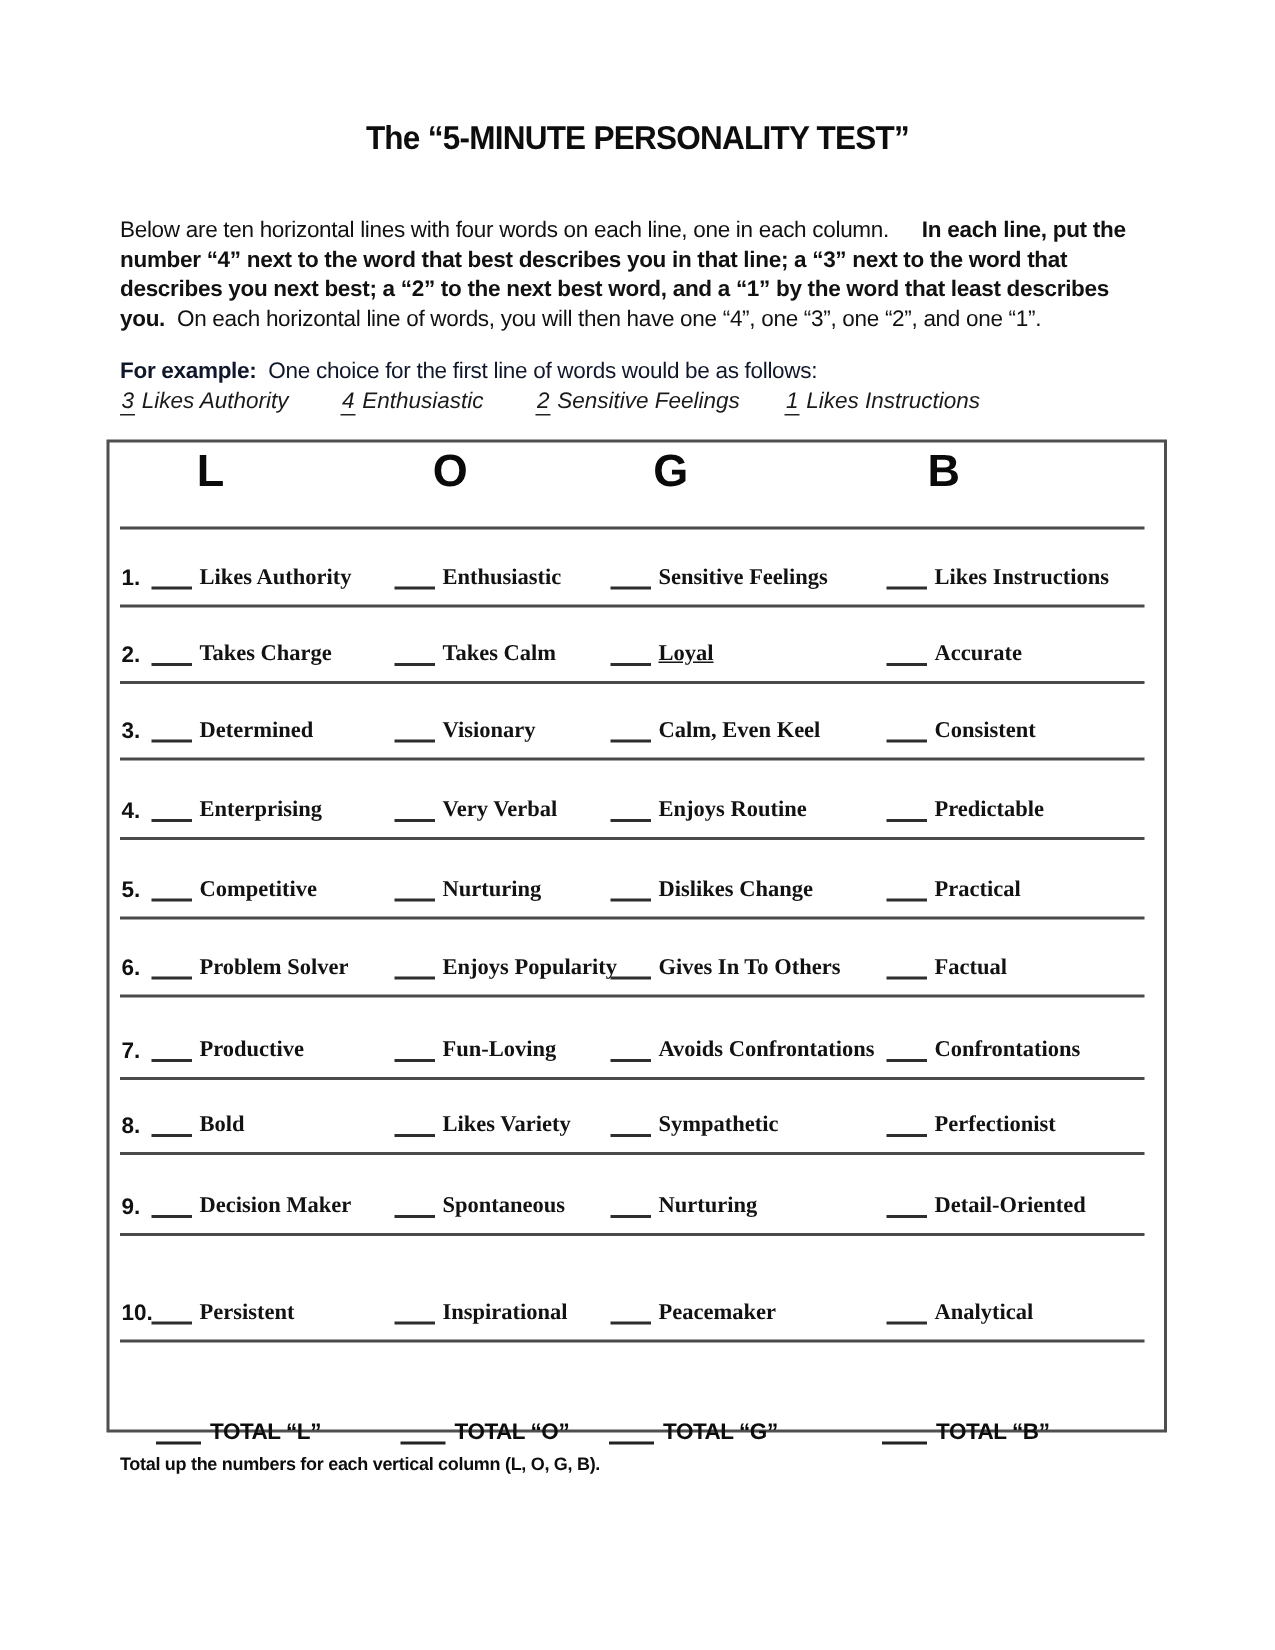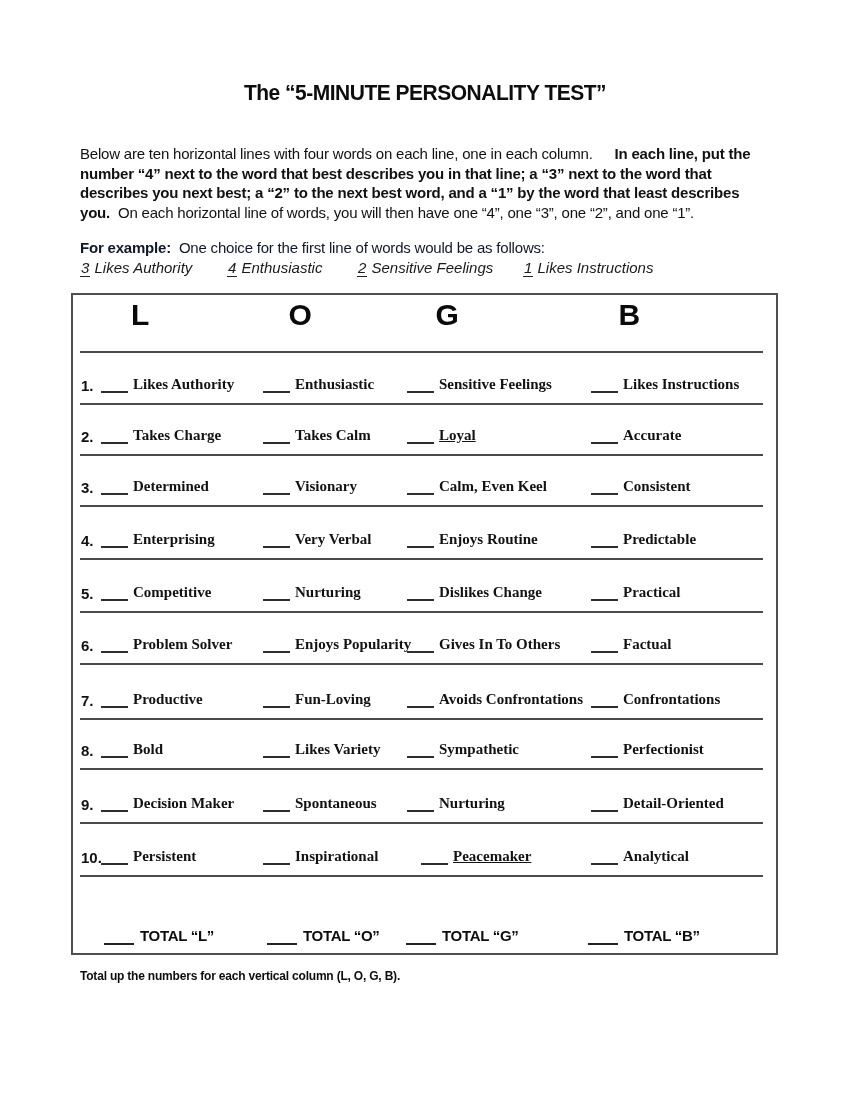--- a/index.html
+++ b/index.html
@@ -154,25 +154,25 @@
         </div>
         <div class="rule"></div>
         <div class="t-row" style="height: 52px;">
           <span class="row-num">9.</span>
           <span class="cell" style="left: 28px;"><span class="blank"></span><span class="word">Decision Maker</span></span>
           <span class="cell" style="left: 190px;"><span class="blank"></span><span class="word">Spontaneous</span></span>
           <span class="cell" style="left: 334px;"><span class="blank"></span><span class="word">Nurturing</span></span>
           <span class="cell" style="left: 518px;"><span class="blank"></span><span class="word">Detail-Oriented</span></span>
         </div>
         <div class="rule"></div>
-        <div class="t-row" style="height: 51px;">
+        <div class="t-row" style="height: 69px;">
           <span class="row-num">10.</span>
           <span class="cell" style="left: 28px;"><span class="blank"></span><span class="word">Persistent</span></span>
           <span class="cell" style="left: 190px;"><span class="blank"></span><span class="word">Inspirational</span></span>
-          <span class="cell" style="left: 348px; text-decoration: underline;"><span class="blank"></span><span class="word">Peacemaker</span></span>
+          <span class="cell" style="left: 334px;"><span class="blank"></span><span class="word">Peacemaker</span></span>
           <span class="cell" style="left: 518px; text-align: center;"><span class="blank"></span><span class="word">Analytical</span></span>
         </div>
         <div class="rule"></div>
       </div>
     <div class="totals" id="totals-row">
         <span class="total-cell" style="left: 31px;"><span class="blank"></span><span class="total-label">TOTAL “L”</span></span>
         <span class="total-cell" style="left: 194px;"><span class="blank"></span><span class="total-label">TOTAL “O”</span></span>
         <span class="total-cell" style="left: 333px;"><span class="blank"></span><span class="total-label">TOTAL “G”</span></span>
         <span class="total-cell" style="left: 515px;"><span class="blank"></span><span class="total-label">TOTAL “B”</span></span>
       </div>

